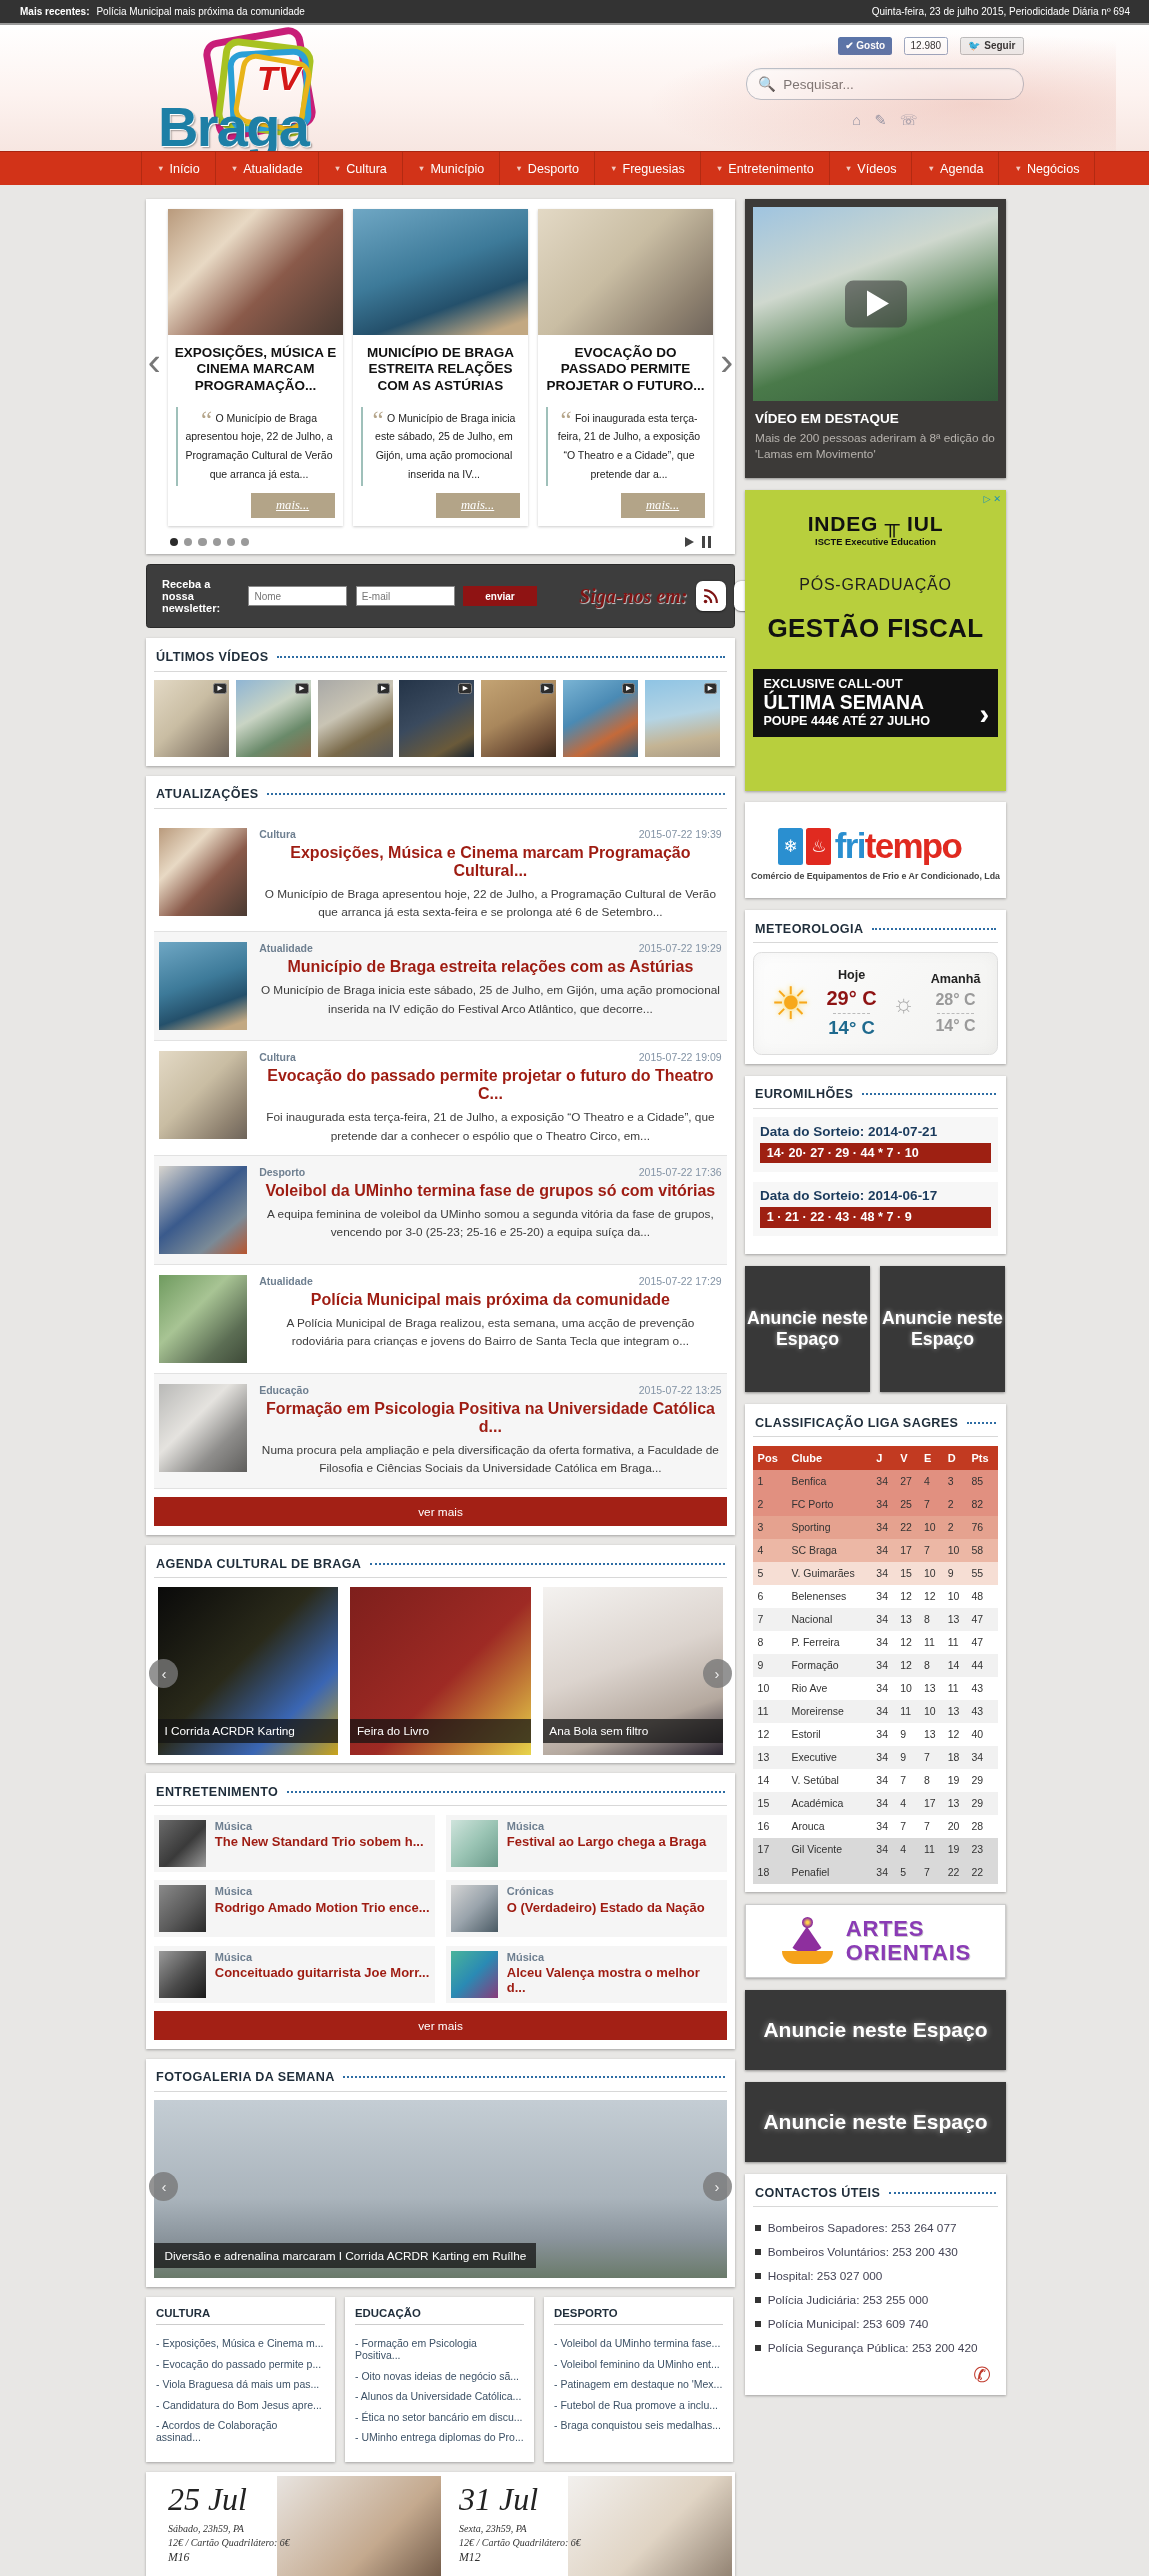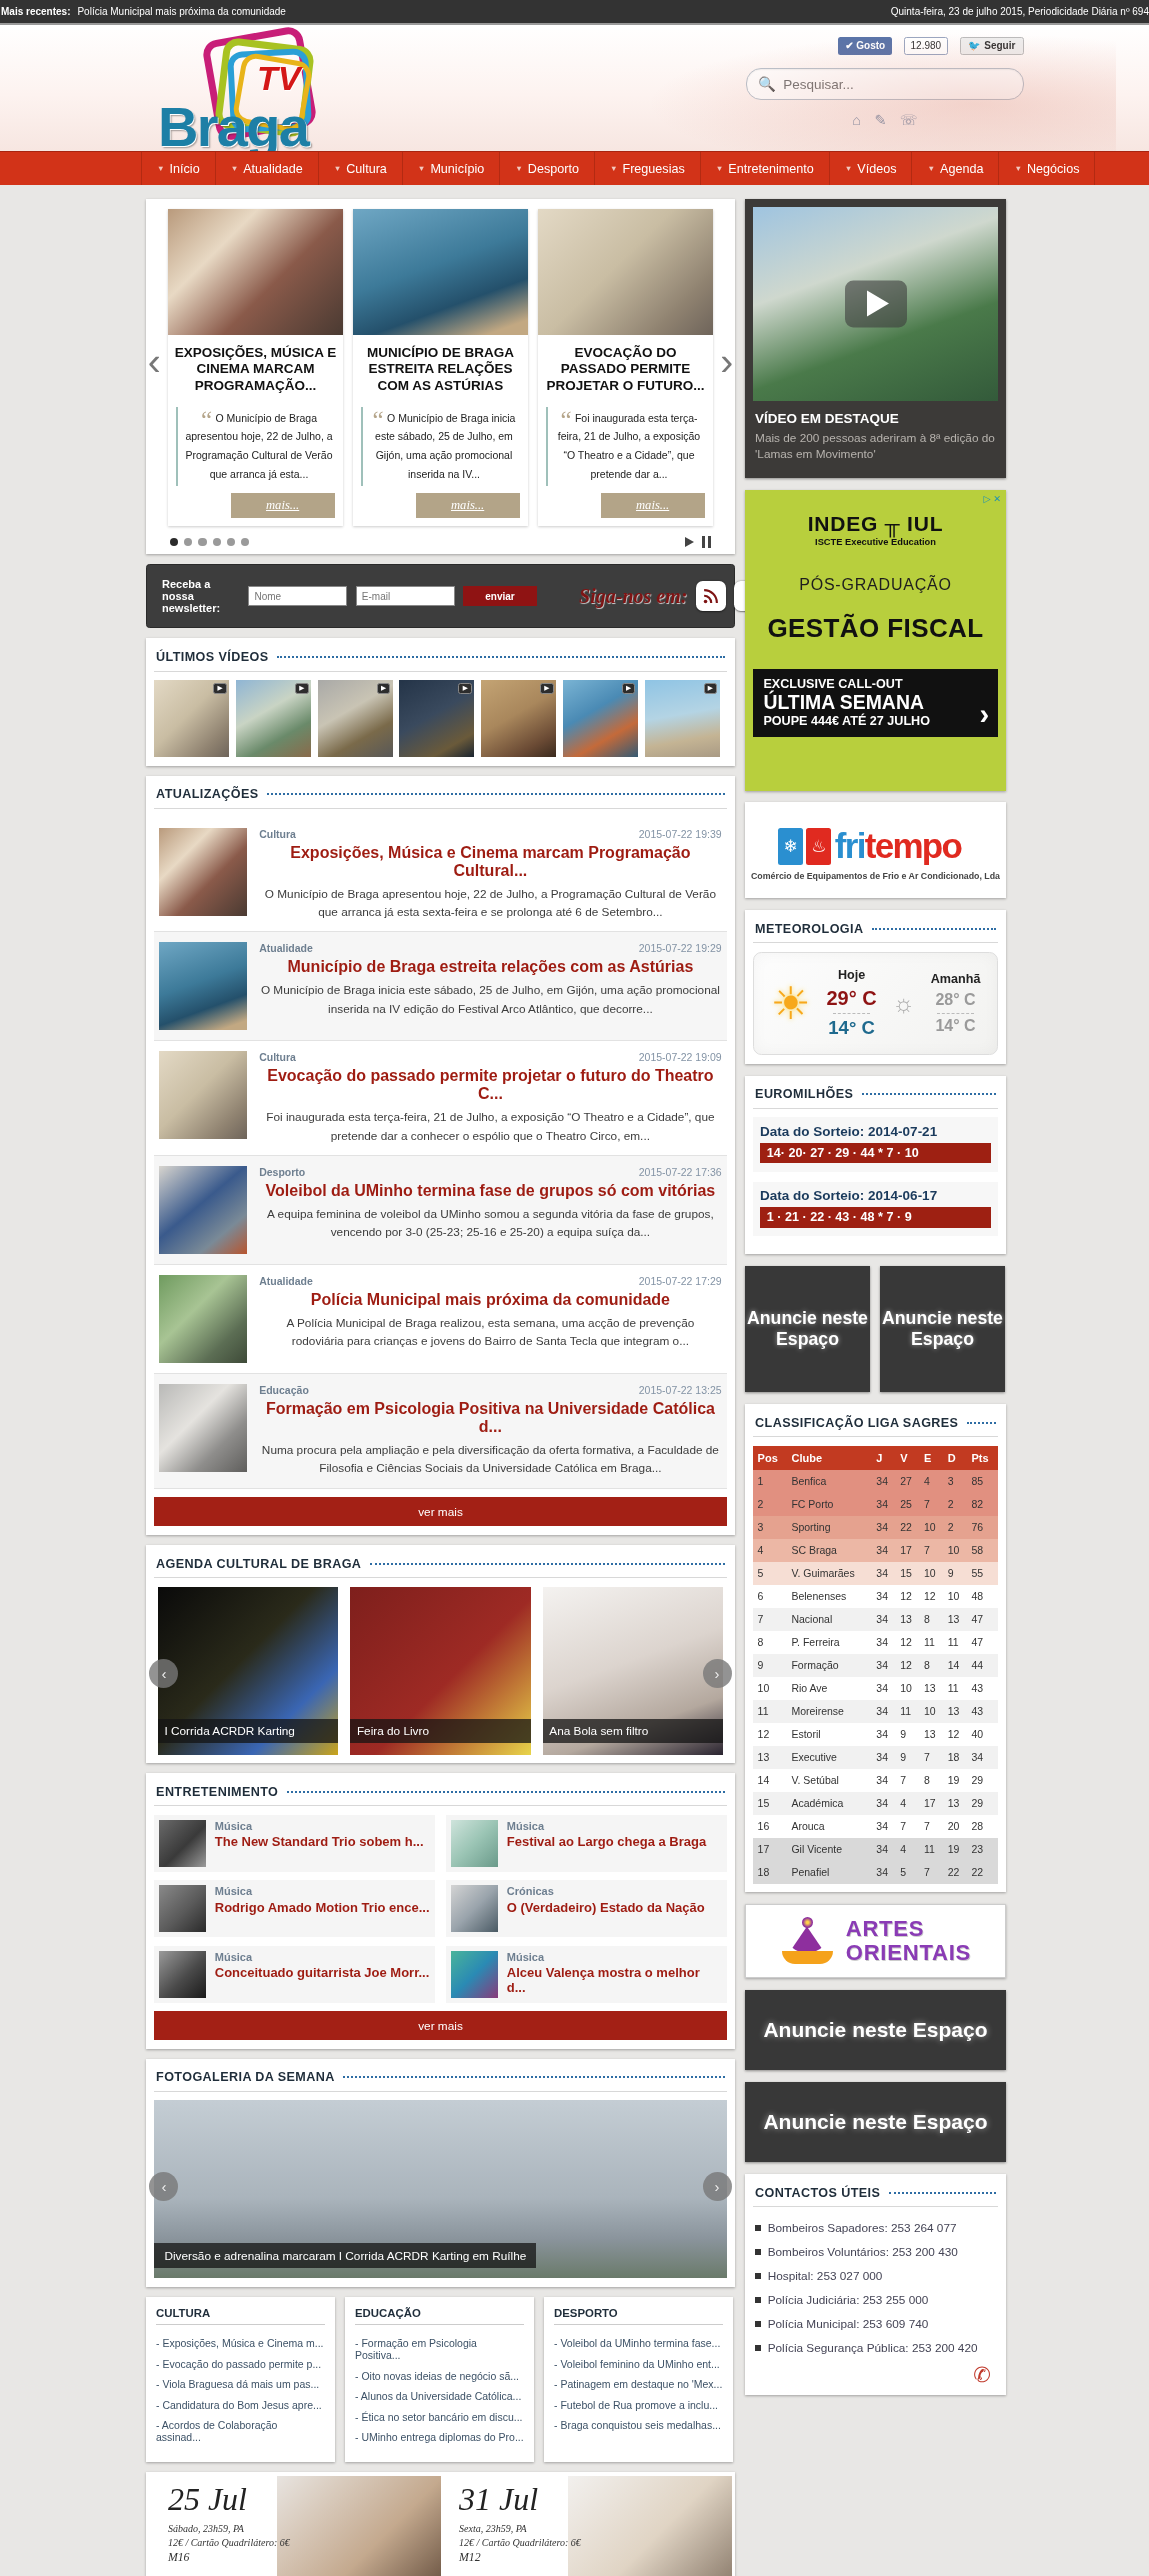--- a/index.html
+++ b/index.html
@@ -1,19 +1,19 @@
 <!DOCTYPE html>
 <html style="font-size:13.5px"><head>
 <meta charset="utf-8">
 <style>
   * { box-sizing: border-box; margin: 0; padding: 0; }
   body { background:#e8e7e5; font-family:"Liberation Sans",sans-serif; color:#333; width:1150px; }
 
   
-  .topbar { background:#333; color:#fff; height:25px; display:flex; justify-content:space-between; align-items:center; padding:0 1px; font-size:10px; border-bottom:2.5px solid #9a9a9a; }
+  .topbar { background:#333; color:#fff; height:25px; display:flex; justify-content:space-between; align-items:center; padding:0 20px; font-size:10px; border-bottom:2.5px solid #9a9a9a; }
   .topbar b { margin-right:4.2px; }
 
   
   .header { height:126px; background:linear-gradient(180deg,#ffffff 0%,#fdf3f0 55%,#f7e6e1 100%); position:relative; overflow:hidden; }
   .header::after { content:""; position:absolute; right:34px; top:8.4px; width:471px; height:118px; background:radial-gradient(ellipse at 70% 60%, rgba(214,120,100,.25), rgba(214,120,100,0) 70%); }
   .logo { position:absolute; left:158px; top:6.7px; width:194px; height:116px; }
   .frame { position:absolute; border-radius:15px; }
   .f1 { width:101px; height:101px; border:7.6px solid #c81e78; left:51px; top:1.7px; transform:rotate(-10deg); }
   .f2 { width:91px; height:91px; border:7.6px solid #a8c222; left:61px; top:10px; transform:rotate(7deg); }
   .f3 { width:81px; height:81px; border:6.7px solid #2a9fd6; left:71px; top:18.5px; transform:rotate(-3deg); }
@@ -49,21 +49,21 @@
   .sec-head .dots { flex:1; border-bottom:2.5px dotted #2e6da4; margin-left:8.4px; height:0.8px; }
 
   
   .carousel { position:relative; padding:10px 22px 6.7px; }
   .slides { display:flex; gap:10px; }
   .slide { width:175px; background:#fff; box-shadow:0 0.8px 2.5px rgba(0,0,0,.2); padding-bottom:8.4px; }
   .slide-img { height:126px; }
   .slide-title { font-size:13.5px; font-weight:bold; color:#111; text-align:center; padding:10px 5px 3.4px; line-height:1.25; }
   .slide-quote { border-left:2.5px solid #9fc0ba; margin:8.4px 6.7px 6.7px 8.4px; padding:1.7px 3.4px 1.7px 6.7px; font-size:10.5px; color:#222; text-align:center; line-height:1.8; position:relative; }
   .qmark { color:#b5a58a; font-size:25px; font-family:"Liberation Serif",serif; line-height:8.4px; vertical-align:-6.7px; margin-right:3.4px; }
-  .mais-btn { display:block; margin:3.4px 8.4px 0 auto; width:104px; background:#b3a488; color:#fff; text-align:center; font-family:"Liberation Serif",serif; font-style:italic; font-size:12.6px; text-decoration:underline; padding:5px 0; cursor:pointer; }
+  .mais-btn { display:block; margin:3.4px 8.4px 0 auto; width:84px; background:#b3a488; color:#fff; text-align:center; font-family:"Liberation Serif",serif; font-style:italic; font-size:12.6px; text-decoration:underline; padding:5px 0; cursor:pointer; }
   .car-arrow { position:absolute; top:143px; font-size:39px; color:#777; cursor:pointer; line-height:1; }
   .car-arrow.left { left:1.7px; } .car-arrow.right { right:1.7px; }
   .car-foot { display:flex; justify-content:space-between; align-items:center; margin-top:10px; padding:0 1.7px; }
   .dots-row { display:flex; gap:5.9px; }
   .dot { width:8.4px; height:8.4px; border-radius:50%; background:#9a9a9a; cursor:pointer; }
   .dot.active { background:#2b2b2b; }
   .media-ctrl { display:flex; gap:8.4px; align-items:center; }
   .play-tri { width:0; height:0; border-left:9.3px solid #444; border-top:5.9px solid transparent; border-bottom:5.9px solid transparent; cursor:pointer; }
   .pause-ic { display:flex; gap:2.5px; cursor:pointer; }
   .pause-ic i { width:3.4px; height:11.8px; background:#444; display:block; }

